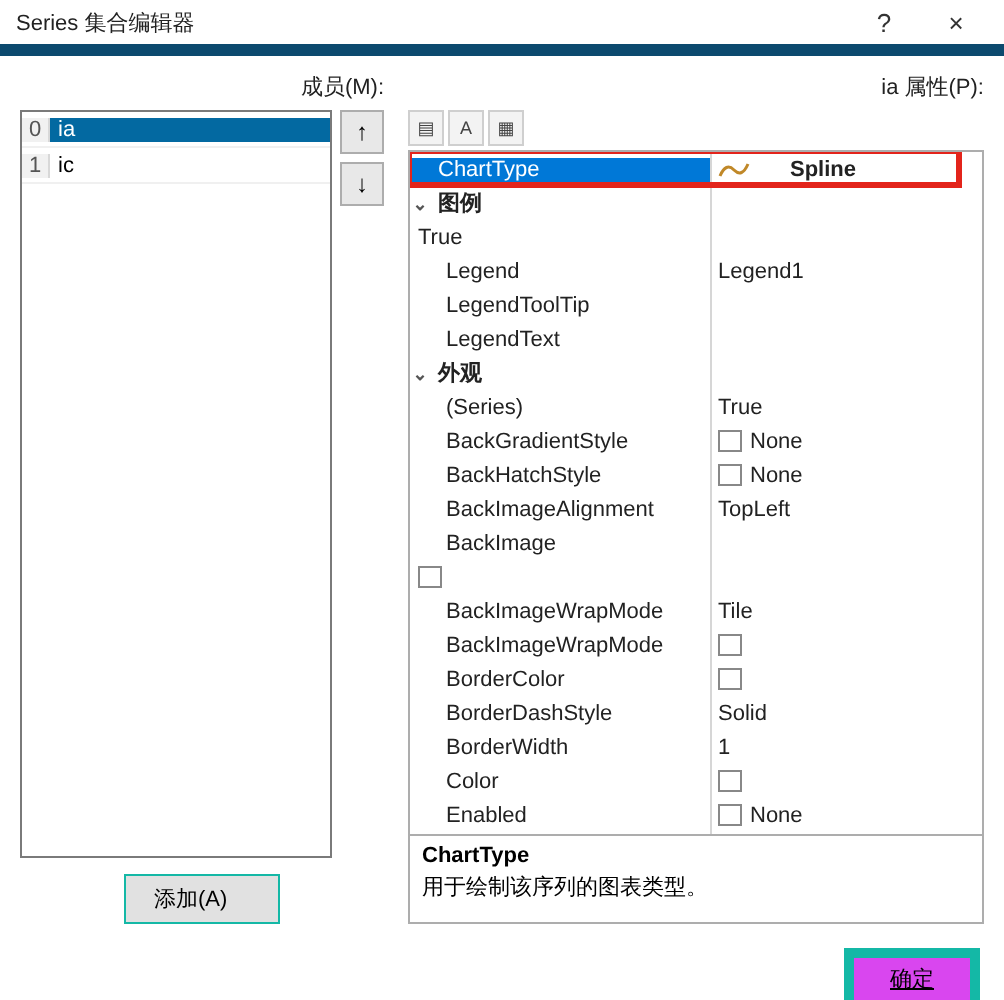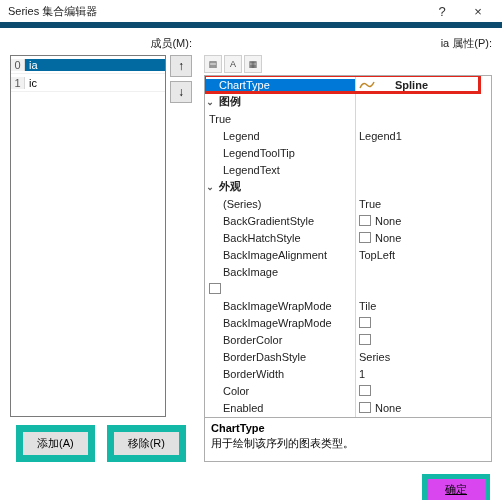--- a/index.html
+++ b/index.html
@@ -13,21 +13,21 @@
   .lbl { margin-bottom: 4px; color: #222; text-align: right; }
   .listwrap { display: flex; gap: 4px; flex: 1; }
   .listbox { flex: 1; border: 1px solid #7a7a7a; background: #fff; }
   .lrow { display: flex; border-bottom: 1px solid #f0f0f0; height: 18px; align-items: center; }
   .lrow .rh { width: 14px; text-align: center; background: #f1f1f1; border-right: 1px solid #d8d8d8; color: #555; }
   .lrow .rt { padding-left: 4px; flex: 1; }
   .lrow.sel .rt { background: #0369a1; color: #fff; }
   .udbtns { display: flex; flex-direction: column; gap: 4px; }
   .sqbtn { width: 22px; height: 22px; border: 1px solid #adadad; background: #e8e8e8; text-align: center; line-height: 20px; font-size: 12px; }
   .btnrow { display: flex; gap: 12px; margin-top: 8px; justify-content: center; }
-  .btn { border: 7px solid #14b8a6; background: #e1e1e1; padding: 4px 14px; min-width: 78px; }
+  .btn { border: 1px solid #14b8a6; background: #e1e1e1; padding: 4px 14px; min-width: 78px; }
   .toolbar { display: flex; gap: 2px; margin-bottom: 2px; }
   .toolico { width: 18px; height: 18px; border: 1px solid #cfcfcf; background: #f3f3f3; display: flex; align-items: center; justify-content: center; font-size: 9px; color: #444; }
   .grid { border: 1px solid #adadad; flex: 1; overflow: hidden; position: relative; background: #fff; }
   .grow { display: flex; align-items: center; height: 17px; }
   .gname { width: 150px; padding-left: 4px; color: #222; white-space: nowrap; overflow: hidden; }
   .gval { flex: 1; padding-left: 4px; color: #222; display: flex; align-items: center; gap: 4px; }
   .gcat { font-weight: bold; }
   .gcat .exp { width: 10px; text-align: center; color: #555; font-size: 9px; }
   .gind1 { padding-left: 18px; }
   .gsel { background: #0078d7; color: #fff; }
@@ -66,21 +66,20 @@
           <div class="rt">ic</div>
         </div>
       </div>
       <div class="udbtns">
         <div class="sqbtn">↑</div>
         <div class="sqbtn">↓</div>
       </div>
     </div>
     <div class="btnrow">
       <div class="btn">添加(A)</div>
-      <div class="btn">移除(R)</div>
     </div>
   </div>
 
   <div class="right">
     <div class="lbl">ia 属性(P):</div>
     <div class="toolbar">
       <div class="toolico">▤</div>
       <div class="toolico">A</div>
       <div class="toolico">▦</div>
     </div>
@@ -185,21 +184,21 @@
           <div class="grow">
             <div class="gname gind1">BorderColor</div>
             <div class="gval">
               <span class="sw none"></span>
               <span></span>
             </div>
           </div>
           <div class="grow">
             <div class="gname gind1">BorderDashStyle</div>
             <div class="gval">
-              <span>Series</span>
+              <span>Solid</span>
             </div>
           </div>
           <div class="grow">
             <div class="gname gind1">BorderWidth</div>
             <div class="gval">
               <span>1</span>
             </div>
           </div>
           <div class="grow">
             <div class="gname gind1">Color</div>

